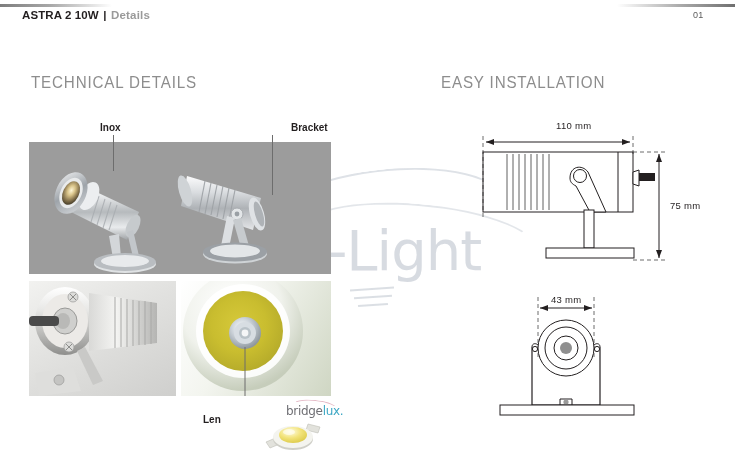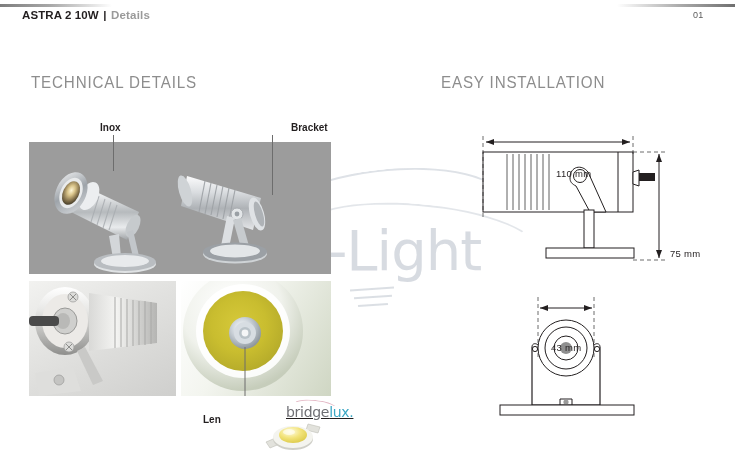--- a/index.html
+++ b/index.html
@@ -52,26 +52,26 @@
   #photo-br{left:181px;top:281px;width:150px;height:115px;
      background:linear-gradient(120deg,#ffffff 0%,#f3f5ef 40%,#cfd6c3 100%);}
 
   
   .calloutlabel{position:absolute;font-size:10px;color:#231f20;white-space:nowrap;font-weight:bold;}
   .leader{position:absolute;width:1px;background:#6d6d6d;}
 
   
   .draw{position:absolute;}
   .dim-text{position:absolute;font-size:9.5px;color:#231f20;white-space:nowrap;
-            letter-spacing:.3px;margin-top:48px;}
+            letter-spacing:.3px;}
 
   
   #bridgelux{position:absolute;left:286px;top:401px;width:52px;height:15px;}
-  .bl-txt{position:absolute;left:0;top:3px;font-size:14px;letter-spacing:-.3px;
-          font-family:"DejaVu Sans",sans-serif;text-decoration:underline;}
+  .bl-txt{position:absolute;left:0;top:3px;font-size:12px;letter-spacing:-.3px;
+          font-family:"DejaVu Sans",sans-serif;}
   .bl-a{color:#6f6f74;}
   .bl-b{color:#3ca7c4;}
   .bl-arc{position:absolute;left:6px;top:-1px;width:44px;height:13px;
      border:1.3px solid #e4b9c6;border-radius:50%/50%;
      border-color:#e4b9c6 transparent transparent transparent;
      transform:rotate(6deg);}
 
   svg{display:block;overflow:visible;}
 </style>
 </head>

